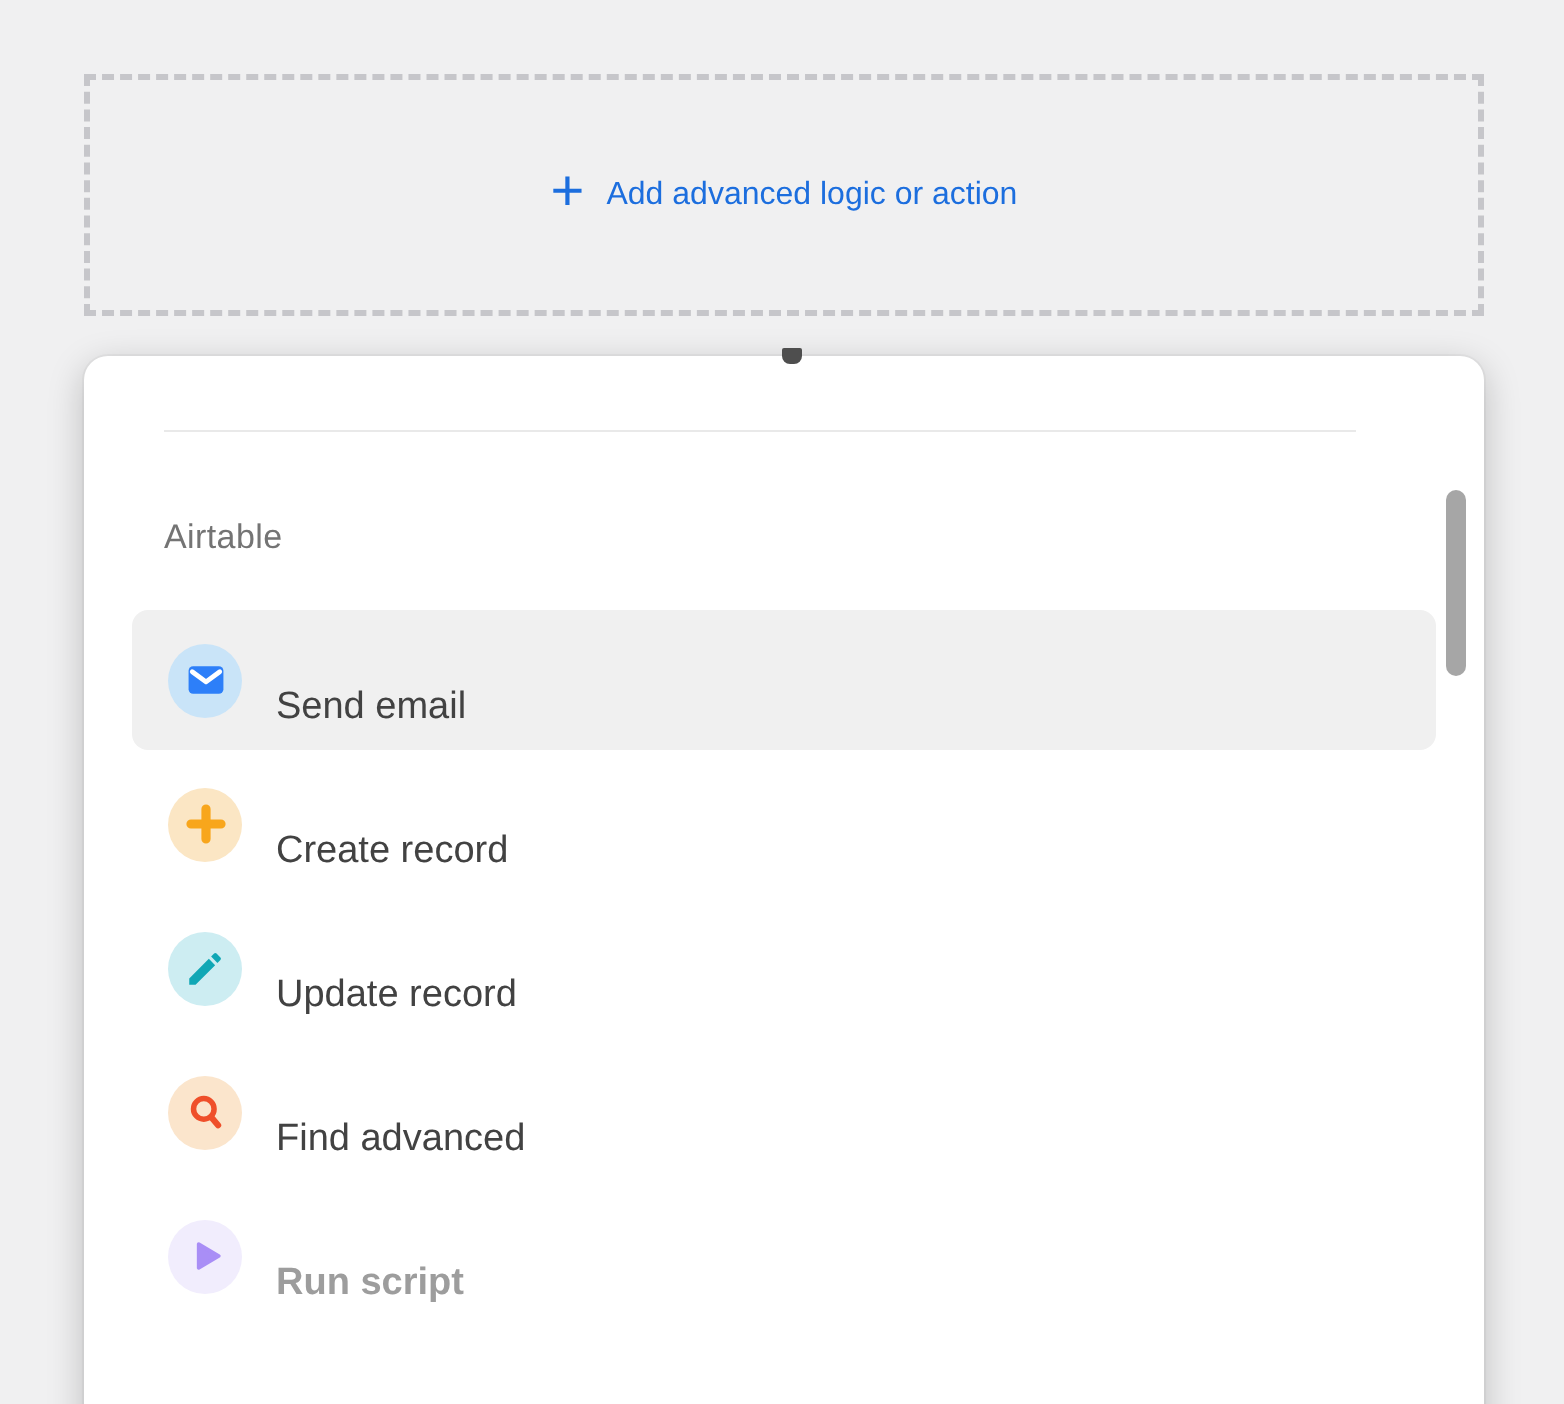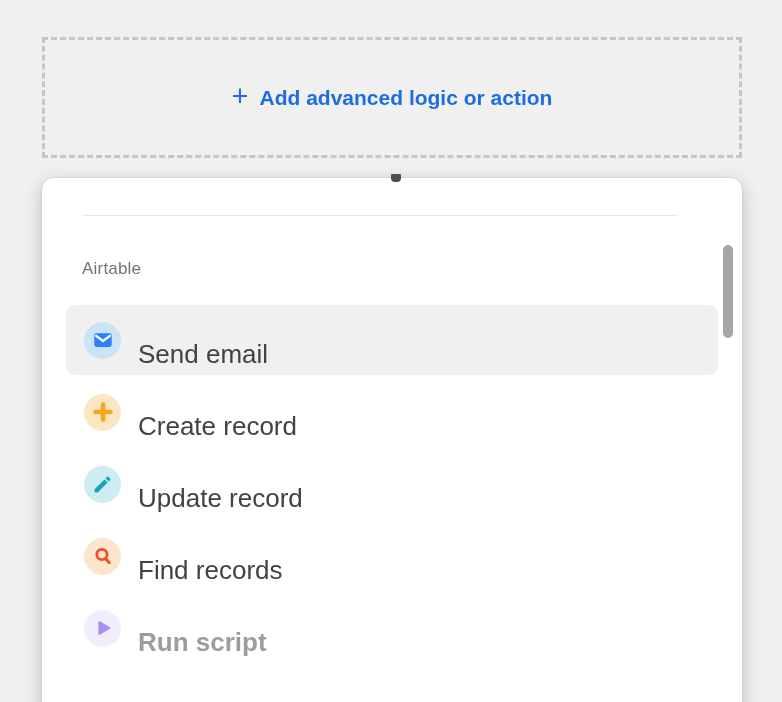--- a/index.html
+++ b/index.html
@@ -24,22 +24,22 @@
     gap: 11px;
     cursor: pointer;
   }
   .add-action-btn .plus-glyph {
     font-size: 29px;
     font-weight: 300;
     line-height: 1;
     margin-top: -3px;
   }
   .add-action-btn .btn-label {
-    font-size: 21px;
-    font-weight: 700;
+    font-size: 16px;
+    font-weight: 400;
   }
 
   
   .dropdown-panel {
     position: absolute;
     left: 42px; top: 178px;
     width: 700px; height: 561px;
     background: #ffffff;
     border-radius: 12px;
     box-shadow: 0 0 0 1px rgba(0,0,0,0.03), 0 5px 18px rgba(0,0,0,0.22);
@@ -86,21 +86,21 @@
     width: 37px; height: 37px;
     border-radius: 50%;
     display: flex;
     align-items: center;
     justify-content: center;
     flex-shrink: 0;
   }
   .icon-circle svg { display: block; }
   .menu-item .item-label {
     margin-left: 17px;
-    font-size: 26px;
+    font-size: 19px;
     color: #424242;
     margin-top: 28px;
   }
   .menu-item.disabled .item-label { color: #9d9d9d; }
   .menu-item.disabled { cursor: default; font-weight: bold; }
 
   
   .scrollbar-thumb {
     position: absolute;
     right: 9px; top: 67px;
@@ -154,21 +154,21 @@
       <span class="item-label">Update record</span>
     </li>
 
     <li class="menu-item">
       <span class="icon-circle" style="background-color: rgb(251, 229, 204); color: rgb(239, 79, 42);">
         <svg width="22" height="22" viewBox="0 0 24 24">
           <circle cx="10.8" cy="10.3" r="5.6" fill="none" stroke="currentColor" stroke-width="3"></circle>
           <path d="M14.9 14.9 L18.6 19.2" fill="none" stroke="currentColor" stroke-width="3.4" stroke-linecap="round"></path>
         </svg>
       </span>
-      <span class="item-label">Find records</span>
+      <span class="item-label">Find advanced</span>
     </li>
 
     <li class="menu-item disabled">
       <span class="icon-circle" style="background-color: rgb(241, 237, 253); color: rgb(169, 142, 246);">
         <svg width="22" height="22" viewBox="0 0 24 24">
           <path d="M8 5.5 L19 12 L8 18.5 Z" fill="currentColor" stroke="currentColor" stroke-width="2" stroke-linejoin="round"></path>
         </svg>
       </span>
       <span class="item-label">Run script</span>
     </li>

